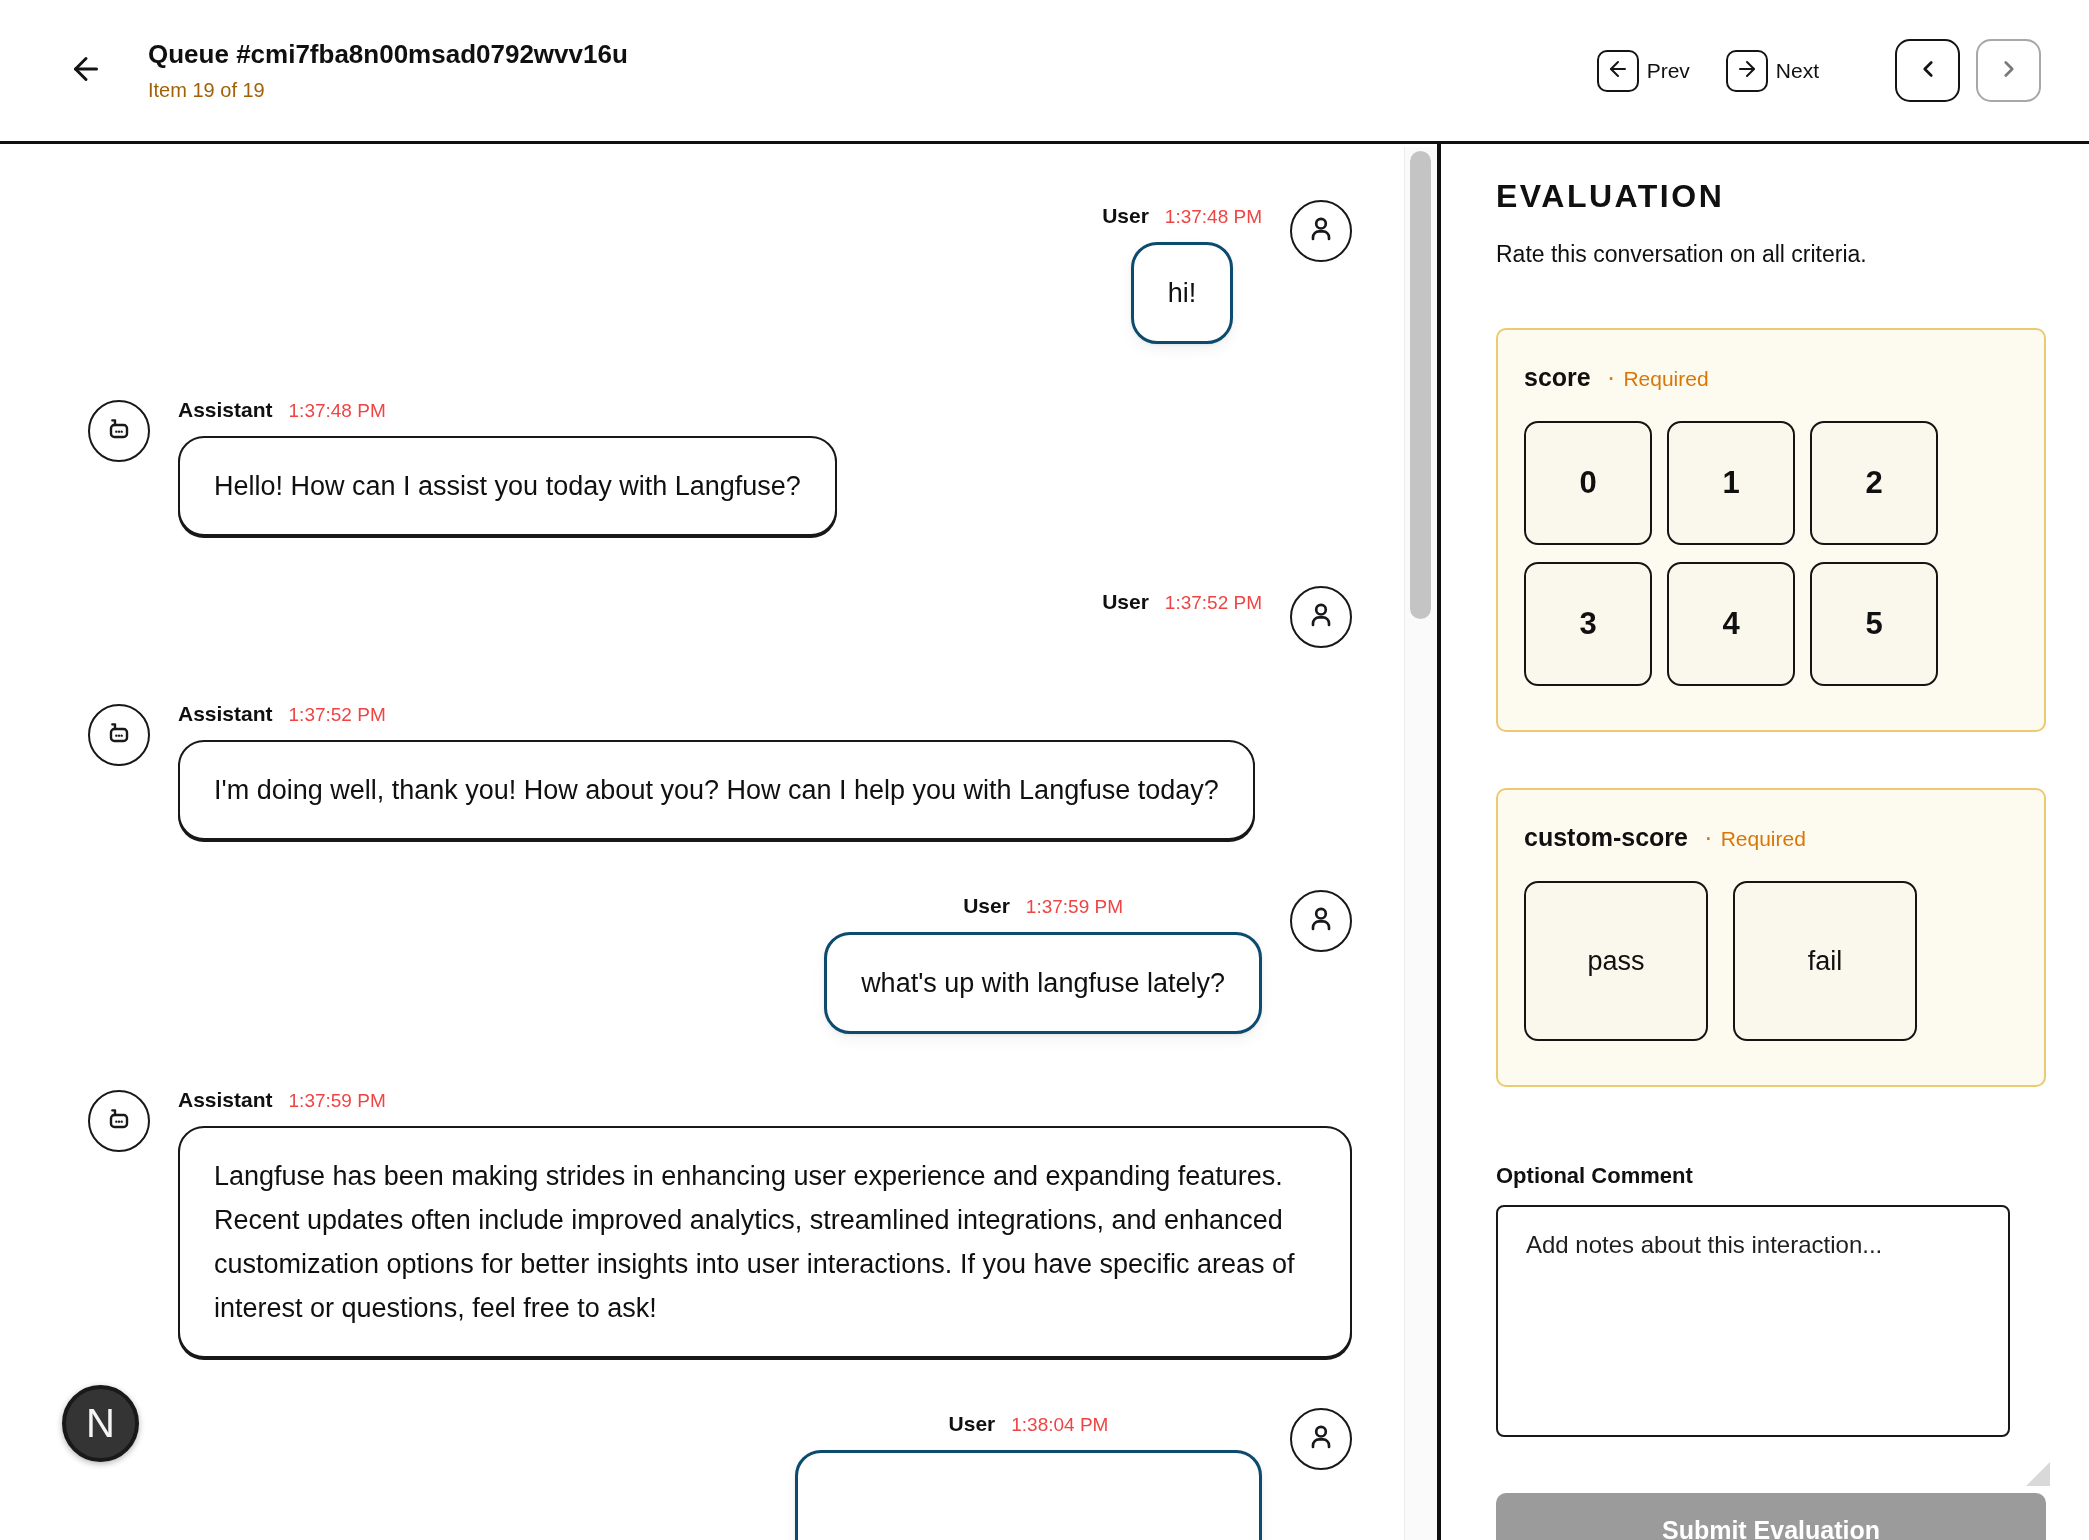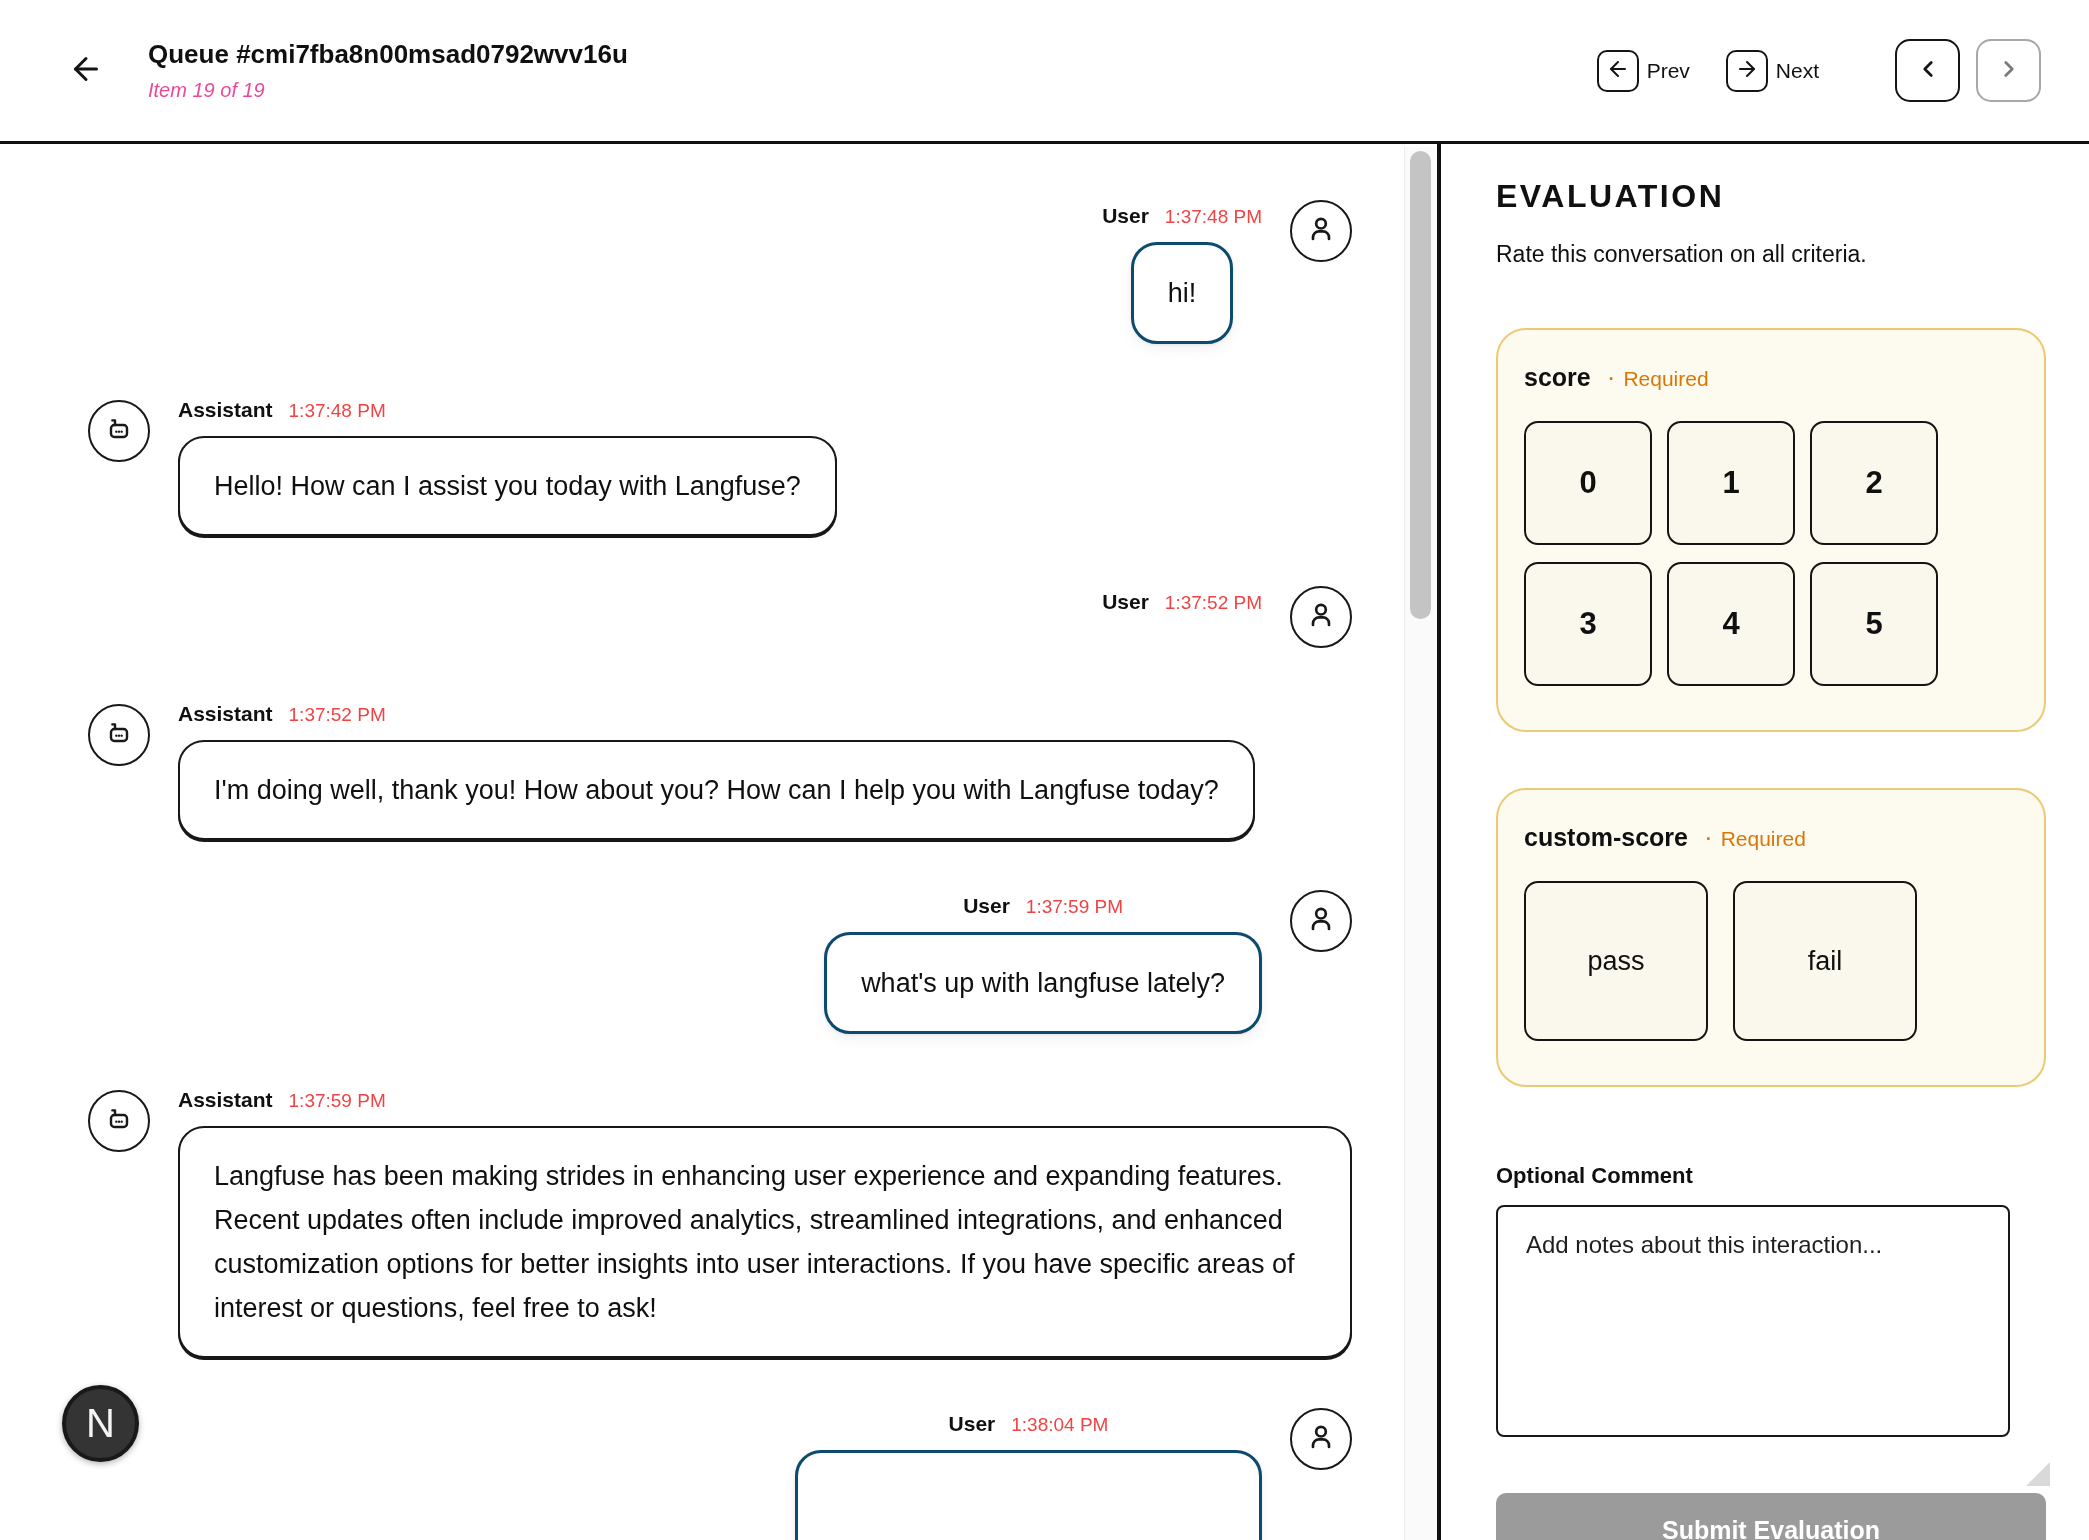--- a/index.html
+++ b/index.html
@@ -15,21 +15,21 @@
     height:144px; display:flex; align-items:center;
     padding:0 48px 0 64px; border-bottom:3px solid #101010;
   }
   .back-btn {
     width:44px; height:44px; display:flex; align-items:center; justify-content:center;
     background:none; border:none; cursor:pointer; padding:0; color:#141414;
   }
   .back-btn svg { width:36px; height:36px; }
   .title-block { margin-left:40px; }
   .page-title { font-size:26px; font-weight:700; color:#101010; line-height:1.2; }
-  .page-subtitle { font-size:20px; color:#ec4899; margin-top:8px; font-weight:400;font-style:italic; }
+  .page-subtitle { font-size:20px; color:#a16207; margin-top:8px; font-weight:400; }
 
   .nav { margin-left:auto; display:flex; align-items:center; }
   .key-btn {
     width:42px; height:42px; border:2.5px solid #141414; border-radius:10px;
     background:#fff; display:flex; align-items:center; justify-content:center;
     cursor:pointer; padding:0; color:#141414;
   }
   .key-btn svg { width:24px; height:24px; }
   .key-label { font-size:21px; margin-left:8px; color:#101010; }
   .nav-gap-sm { width:36px; }
@@ -99,21 +99,21 @@
   
   .eval { flex:1; padding:34px 0 0 55px; position:relative; }
   .eval-heading {
     font-size:32px; font-weight:700; letter-spacing:2.5px; color:#101010;
     margin:0 0 26px;
   }
   .eval-sub { font-size:23px; color:#101010; margin:0 0 60px; }
 
   .criterion-card {
     width:550px; border:2.5px solid #ecca72; background:#fdfaf0;
-    border-radius:30px; padding:32px 26px 44px;
+    border-radius:10px; padding:32px 26px 44px;
   }
   .card-spacer { height:56px; }
   .card-label { display:flex; align-items:baseline; margin-bottom:28px; }
   .criterion-name { font-size:25px; font-weight:700; color:#101010; }
   .required-dot { color:#d97706; font-size:26px; margin:0 8px 0 16px; }
   .required-text { color:#d97706; font-size:21px; }
 
   .score-grid { display:grid; grid-template-columns:repeat(3,128px); gap:17px 15px; }
   .binary-grid { display:grid; grid-template-columns:184px 184px; gap:25px; }
   .opt-btn {

